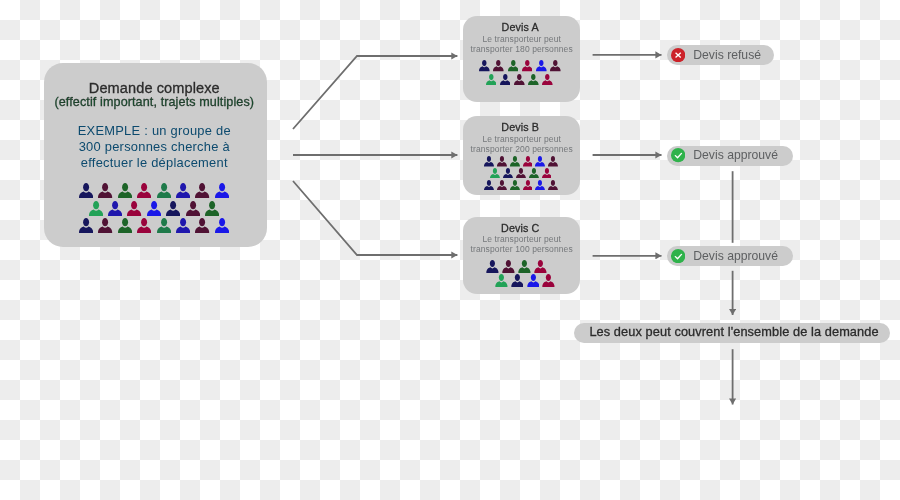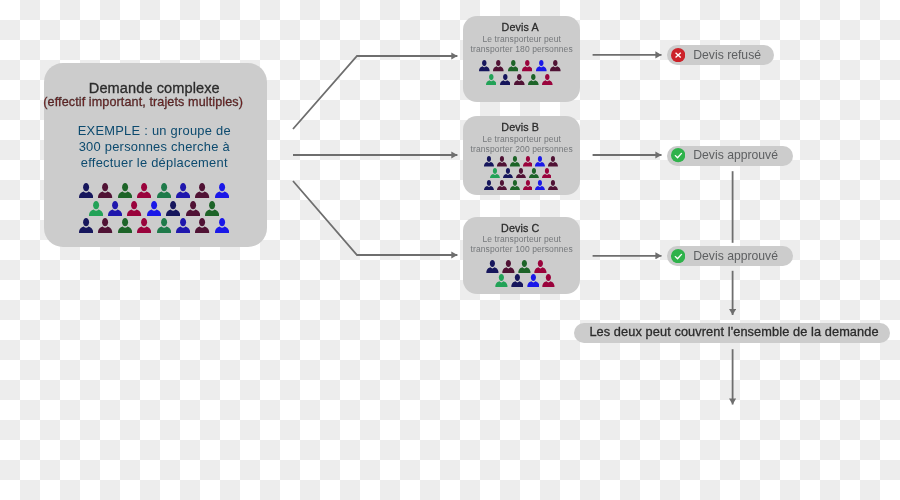--- a/index.html
+++ b/index.html
@@ -16,22 +16,22 @@
   }
   #stage{position:absolute;left:0;top:0;width:900px;height:500px;
     -webkit-font-smoothing:antialiased;transform:translateZ(0);}
   .node{position:absolute;background:#cccccc;box-sizing:border-box;}
 
   
   #main-card{left:44.3px;top:62.6px;width:222.9px;height:184.9px;border-radius:19px;}
   #main-title{position:absolute;left:-1px;top:17px;width:222px;text-align:center;
     font-size:14.55px;font-weight:400;color:#2b2b2b;letter-spacing:0.1px;line-height:16px;
     -webkit-text-stroke:0.3px #2b2b2b;}
-  #main-sub{position:absolute;left:-1px;top:32.5px;width:222px;text-align:left;
-    font-size:12.6px;font-weight:400;color:#7f1d1d;letter-spacing:0.1px;line-height:14px;
+  #main-sub{position:absolute;left:-1px;top:32.5px;width:222px;text-align:center;
+    font-size:12.6px;font-weight:400;color:#14532d;letter-spacing:0.1px;line-height:14px;
     -webkit-text-stroke:0.3px #2b2b2b;}
   #main-example{position:absolute;left:-1px;top:60.5px;width:222px;text-align:center;
     font-size:12.9px;font-weight:400;color:#0c4a6e;line-height:16.05px;letter-spacing:0.25px;}
 
   
   .quote-card{width:116.6px;border-radius:14px;}
   .q-title{position:absolute;left:-2px;width:118px;text-align:center;top:5.2px;
     font-size:10.75px;font-weight:400;color:#2b2b2b;letter-spacing:0.1px;line-height:12px;
     -webkit-text-stroke:0.27px #2b2b2b;}
   .q-sub{position:absolute;left:-6.5px;width:130px;text-align:center;top:17.5px;

